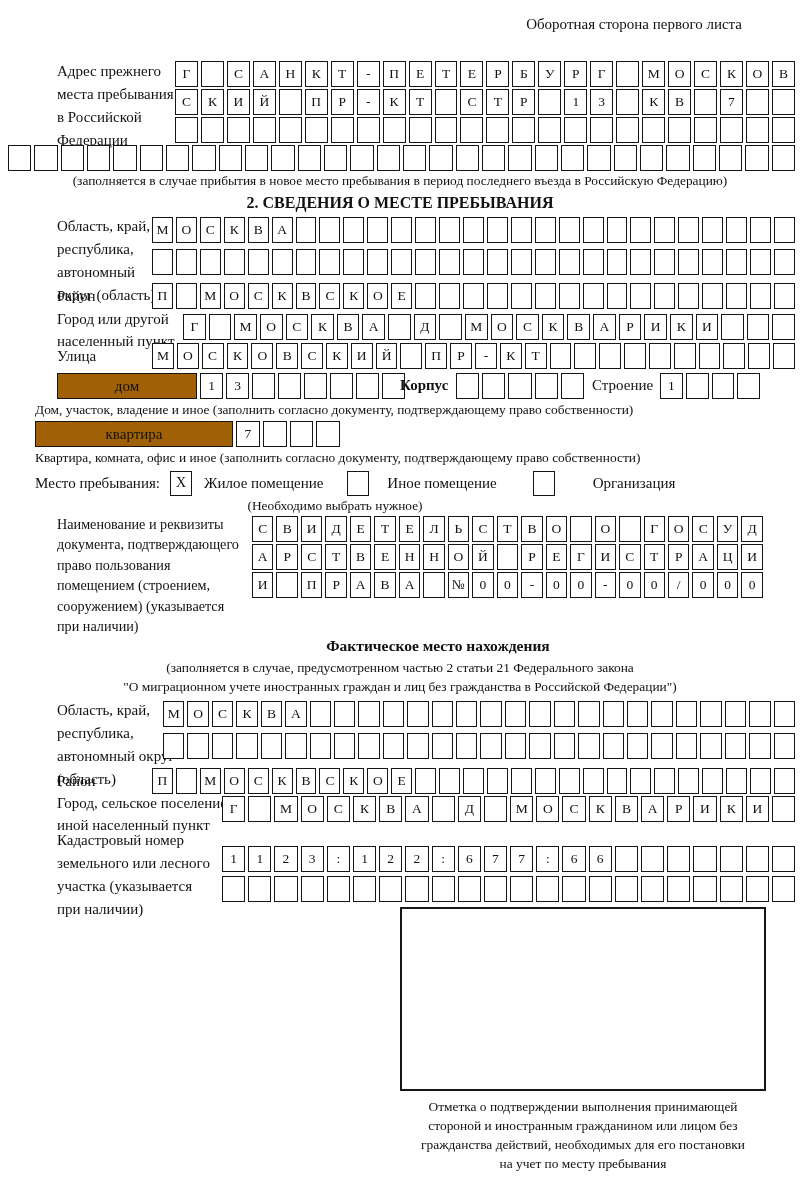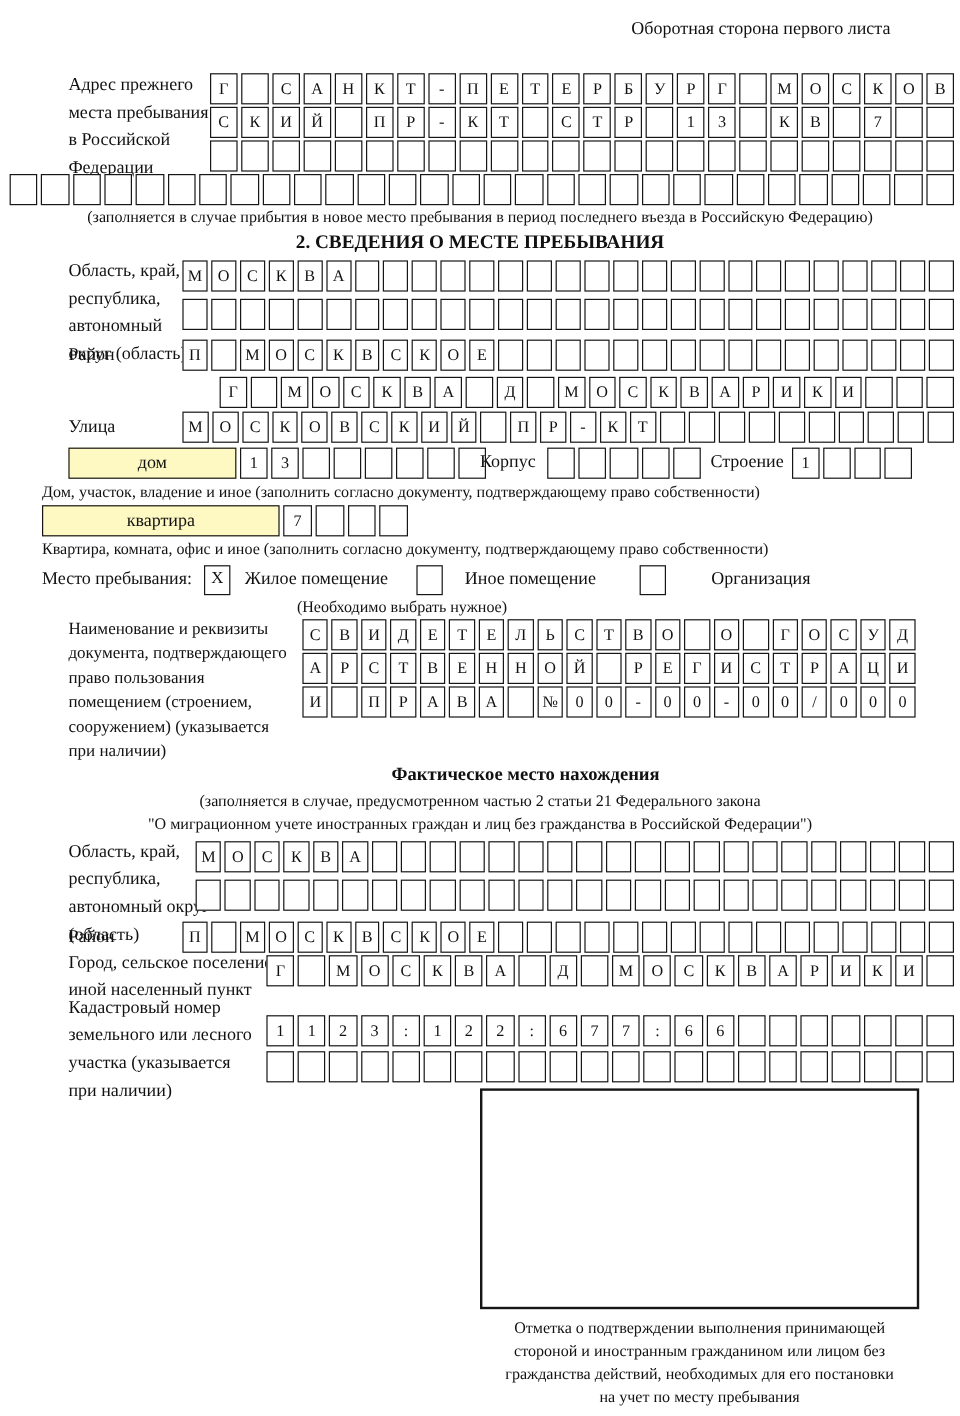--- a/index.html
+++ b/index.html
@@ -8,21 +8,21 @@
   .abs{position:absolute;}
   .lbl{font-size:15px;line-height:23px;white-space:pre-line;}
   .lbl-sm{font-size:14.2px;line-height:20.4px;white-space:pre-line;}
   .cellrow{display:flex;gap:3px;height:26px;}
   .cell{flex:1;min-width:0;border:1.6px solid #161616;background:#fff;
         display:flex;align-items:center;justify-content:center;
         font-size:13.5px;line-height:1;box-sizing:border-box;}
   .cb{flex:none;width:22px;height:25px;border:1.6px solid #161616;
       display:inline-flex;align-items:center;justify-content:center;font-size:14px;box-sizing:border-box;}
   .namebox{border:1.7px solid #161616;height:26px;display:flex;align-items:center;
-           justify-content:center;font-size:15px;box-sizing:border-box;background:#fef9c3;}
+           justify-content:center;font-size:15px;box-sizing:border-box;background:#a16207;}
   .caption{font-size:13.4px;}
   .center{text-align:center;}
   .title{font-weight:bold;font-size:16px;}
   .title2{font-weight:bold;font-size:15.5px;}
   .stayrow{display:flex;align-items:center;font-size:15px;}
   .stamp{border:2px solid #161616;background:#fff;}
   .pre{white-space:pre-line;}
 </style>
 </head>
 <body>
@@ -236,20 +236,22 @@
       <div class="cell"></div>
       <div class="cell"></div>
       <div class="cell"></div>
       <div class="cell"></div>
       <div class="cell"></div>
       <div class="cell"></div>
       <div class="cell"></div>
       <div class="cell"></div>
     </div>
 
+  <div class="abs lbl" style="left:57px;top:309px;line-height:21.5px;width:140px;">Город или другой
+населенный пункт</div>
   <div class="abs cellrow" style="left:183px;top:314px;width:612px;">
       <div class="cell">Г</div>
       <div class="cell"></div>
       <div class="cell">М</div>
       <div class="cell">О</div>
       <div class="cell">С</div>
       <div class="cell">К</div>
       <div class="cell">В</div>
       <div class="cell">А</div>
       <div class="cell"></div>
@@ -304,21 +306,21 @@
   <div class="abs cellrow" style="left:200px;top:373px;width:205px;">
       <div class="cell">1</div>
       <div class="cell">3</div>
       <div class="cell"></div>
       <div class="cell"></div>
       <div class="cell"></div>
       <div class="cell"></div>
       <div class="cell"></div>
       <div class="cell"></div>
     </div>
-  <div class="abs" style="left:400px;top:377px;font-size:15px;">Корпус</div>
+  <div class="abs" style="left:400px;top:377px;font-size:15px;font-weight:bold;">Корпус</div>
   <div class="abs cellrow" style="left:456px;top:373px;width:128px;">
       <div class="cell"></div>
       <div class="cell"></div>
       <div class="cell"></div>
       <div class="cell"></div>
       <div class="cell"></div>
     </div>
   <div class="abs" style="left:592px;top:377px;font-size:15px;">Строение</div>
   <div class="abs cellrow" style="left:660px;top:373px;width:100px;">
       <div class="cell">1</div>

